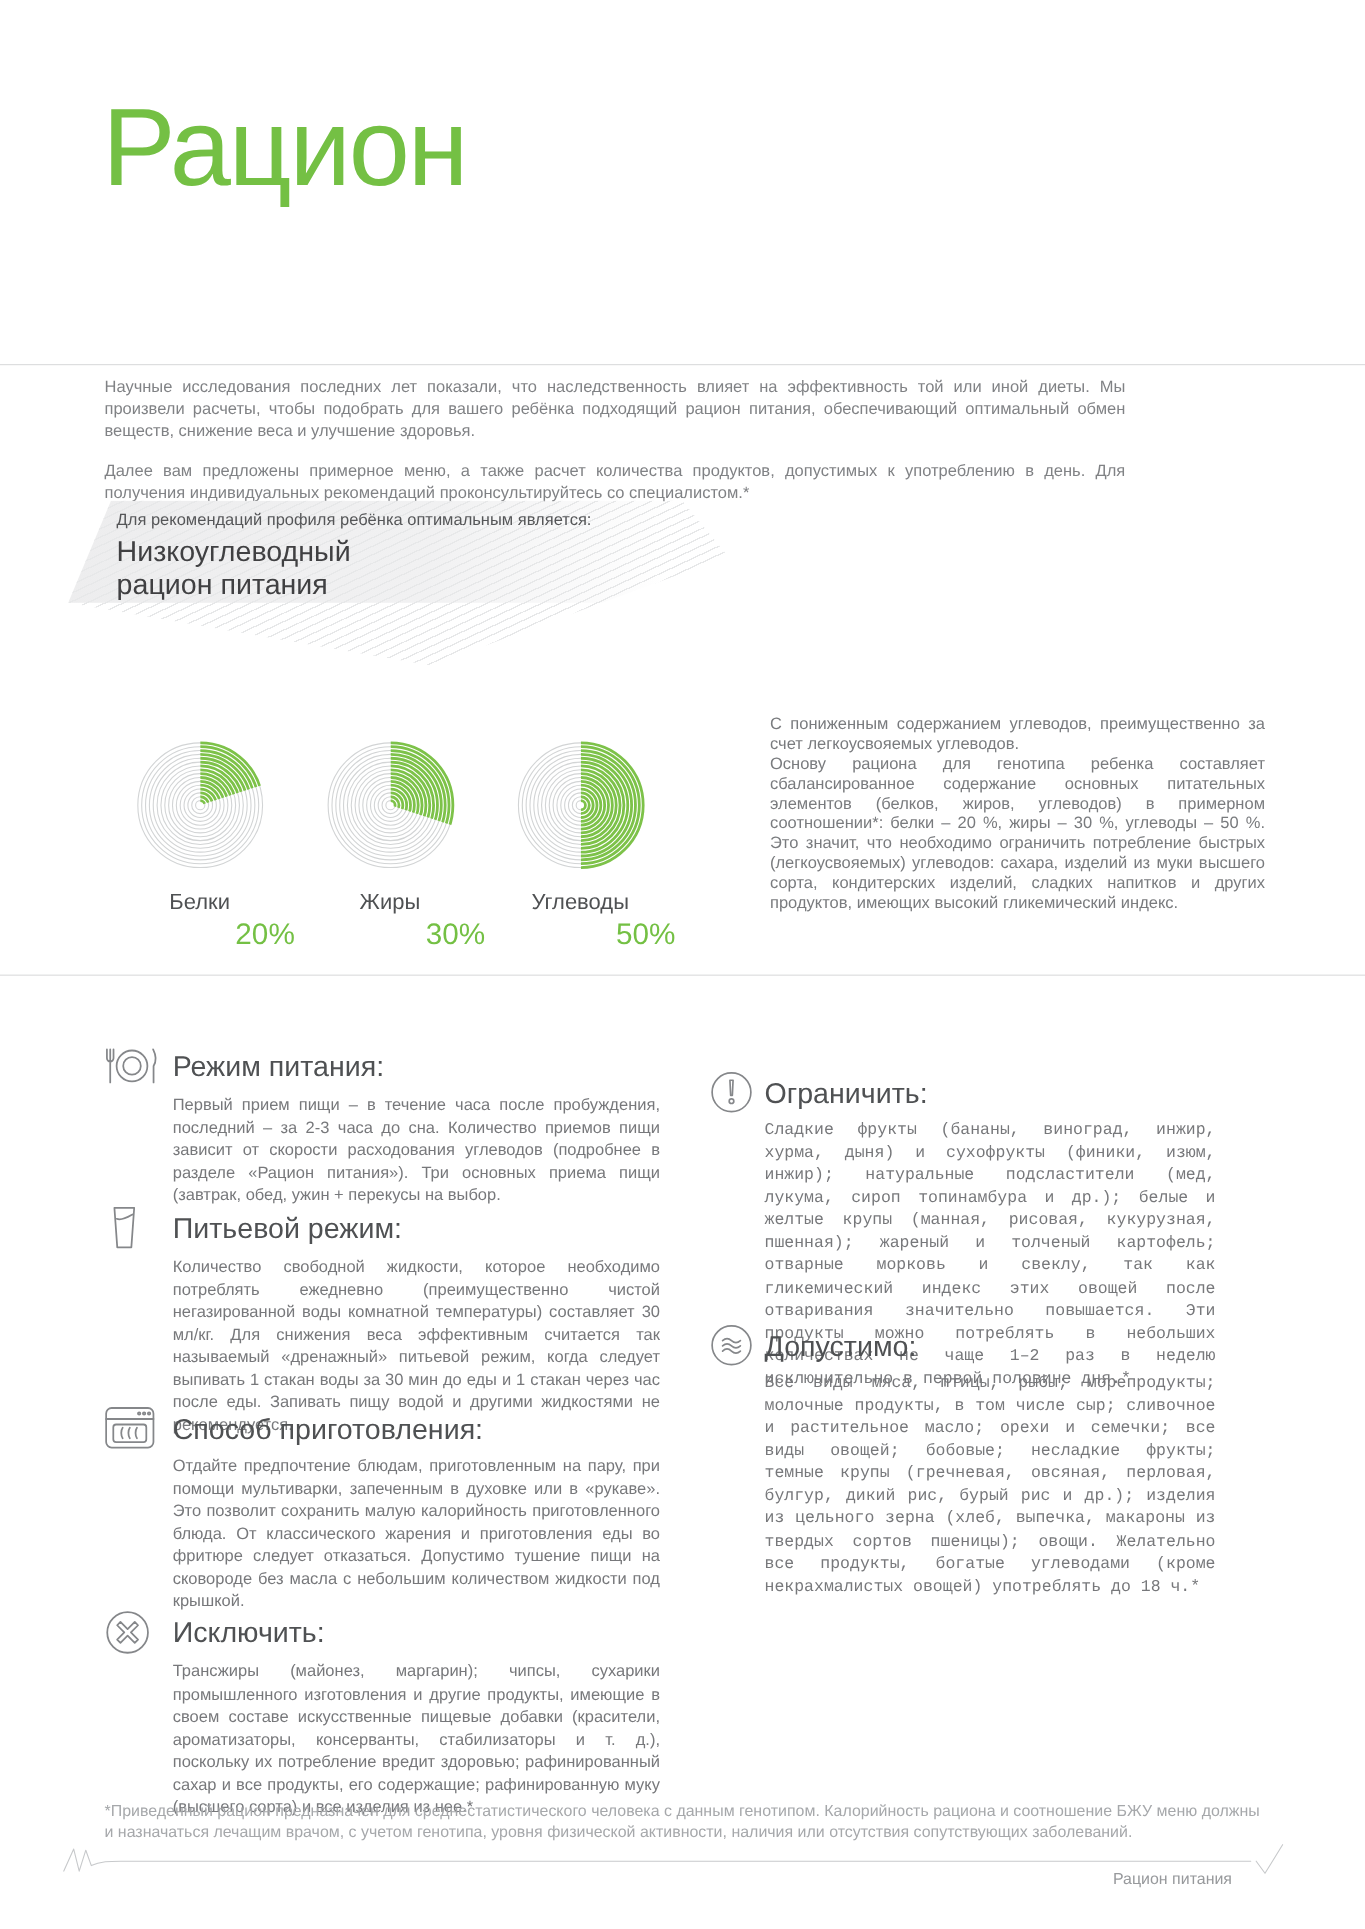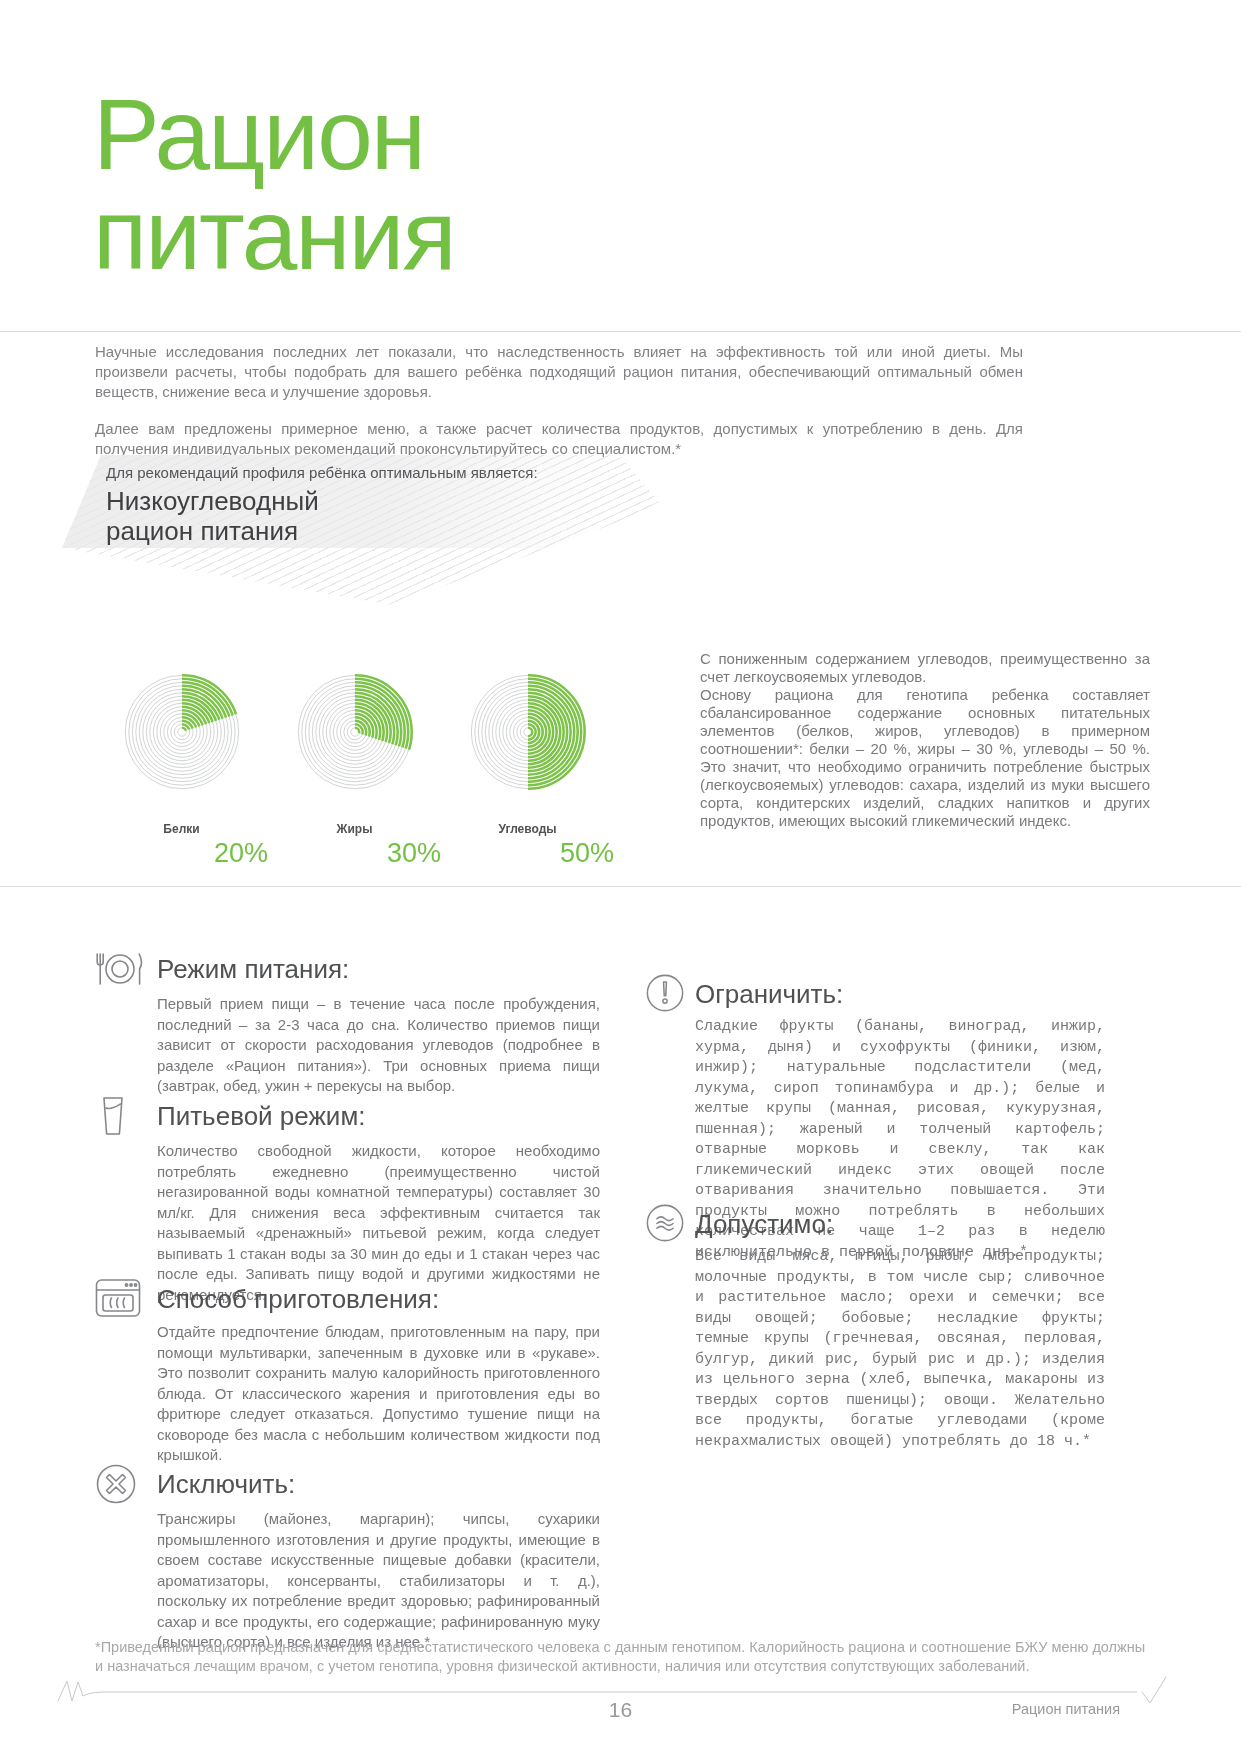--- a/index.html
+++ b/index.html
@@ -23,21 +23,21 @@
       repeating-linear-gradient(155deg, #e7e8e9 0 1.2px, rgba(255,255,255,0) 1.2px 7px),
       linear-gradient(100deg, #ededee 0%, #f1f1f2 55%, rgba(255,255,255,0) 90%);
     background-repeat:no-repeat, no-repeat;
     background-size:100% 100%, 100% 62%;
   }
   .banner-lead{font-size:15px;color:#555658;margin-bottom:5px;}
   .banner-title{font-size:26px;color:#404042;line-height:1.17;}
   .pies{position:absolute;left:95px;top:668px;width:530px;display:flex;}
   .pie-cell{width:173px;text-align:center;}
   .pie-cell svg{display:block;margin:0 auto;width:128px;height:128px;}
-  .pie-label{margin-top:26px;font-size:12px;color:#4f5153;font-weight:bold;}
+  .pie-label{margin-top:13px;font-size:20px;color:#4f5153;}
   .pie-value{margin-top:2px;font-size:27px;color:#74c044;text-align:right;}
   .description{position:absolute;left:700px;top:650px;width:450px;font-size:15px;line-height:1.2;color:#797b7e;text-align:justify;}
   .description p{margin:0;}
   .rec-heading{position:absolute;left:110px;top:901px;margin:0;font-size:32px;font-weight:400;color:#4b4d4f;}
   .sec{position:absolute;}
   .sec .head{display:flex;align-items:flex-start;}
   .icon-box{flex:0 0 62px;width:62px;color:#85878a;margin-top:-2px;}
   .sec.right .icon-box{flex:0 0 50px;width:50px;}
   .sec-title{font-size:26px;color:#4f5153;line-height:1.05;padding-top:6px;}
   .sec-body{margin-left:62px;font-size:15px;line-height:1.37;color:#77787b;text-align:justify;}
@@ -51,21 +51,21 @@
   .footer-rule{position:absolute;left:55px;top:1674px;width:1131px;height:40px;}
   .footer-rule path{fill:none;stroke:#c7c9cb;stroke-width:1;stroke-linecap:round;stroke-linejoin:round;}
   .page-number{position:absolute;left:0;right:0;top:1698px;text-align:center;font-size:21px;color:#97999c;}
   .footer-label{position:absolute;right:121px;top:1701px;font-size:14.5px;color:#97999c;}
 </style>
 </head>
 <body>
 
 <div class="page">
 
-  <h1 class="page-title"><span>Рацион</span><br><span>питания</span></h1>
+  <h1 class="page-title"><span>Рацион</span><br></h1>
 
   <div class="hr hr1"></div>
 
   <div class="intro">
     <p>Научные исследования последних лет показали, что наследственность влияет на эффективность той или иной диеты. Мы произвели расчеты, чтобы подобрать для вашего ребёнка подходящий рацион питания, обеспечивающий оптимальный обмен веществ, снижение веса и улучшение здоровья.</p>
     <p>Далее вам предложены примерное меню, а также расчет количества продуктов, допустимых к употреблению в день. Для получения индивидуальных рекомендаций проконсультируйтесь со специалистом.*</p>
   </div>
 
   <div class="banner">
     <div class="banner-lead">Для рекомендаций профиля ребёнка оптимальным является:</div>
@@ -310,16 +310,15 @@
     <div class="sec-body">Все виды мяса, птицы, рыбы; морепродукты; молочные продукты, в том числе сыр; сливочное и растительное масло; орехи и семечки; все виды овощей; бобовые; несладкие фрукты; темные крупы (гречневая, овсяная, перловая, булгур, дикий рис, бурый рис и др.); изделия из цельного зерна (хлеб, выпечка, макароны из твердых сортов пшеницы); овощи. Желательно все продукты, богатые углеводами (кроме некрахмалистых овощей) употреблять до 18 ч.*</div>
   </div>
 
   <div class="footnote">*Приведенный рацион предназначен для среднестатистического человека с данным генотипом. Калорийность рациона и соотношение БЖУ меню должны и назначаться лечащим врачом, с учетом генотипа, уровня физической активности, наличия или отсутствия сопутствующих заболеваний.</div>
 
   <svg class="footer-rule" viewBox="0 0 1131 40" width="1131" height="40">
     <path d="M3 27 L12 7 L17 27 L23 8 L28 22 C36 18 45 18 55 18 L1082 18"></path>
     <path d="M1087 18 l8 11 l16 -26"></path>
   </svg>
 
-  <div class="page-number">16</div>
   <div class="footer-label">Рацион питания</div>
 
 </div>
 
 </body></html>

